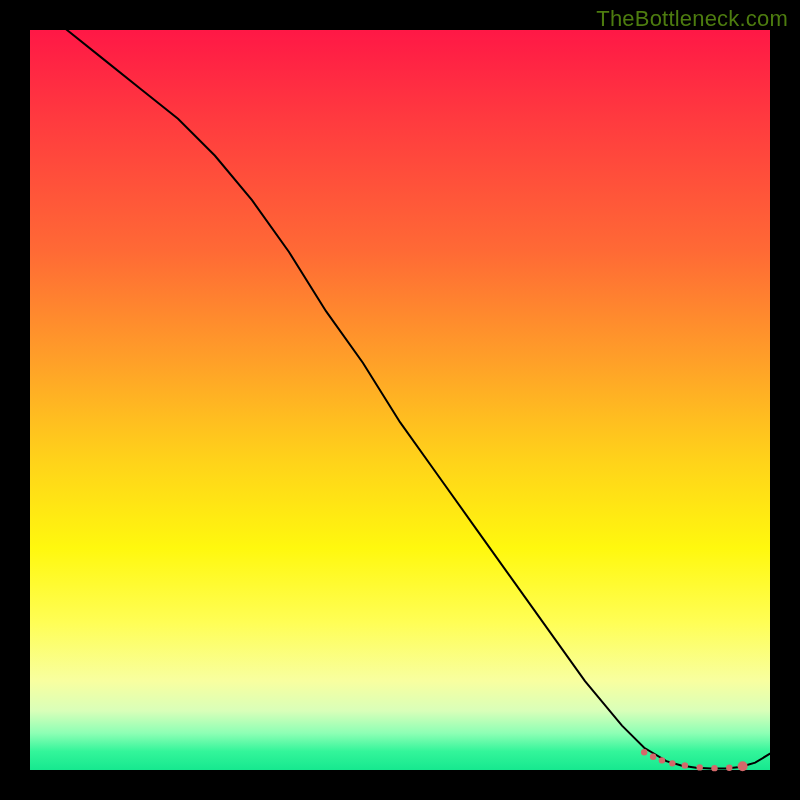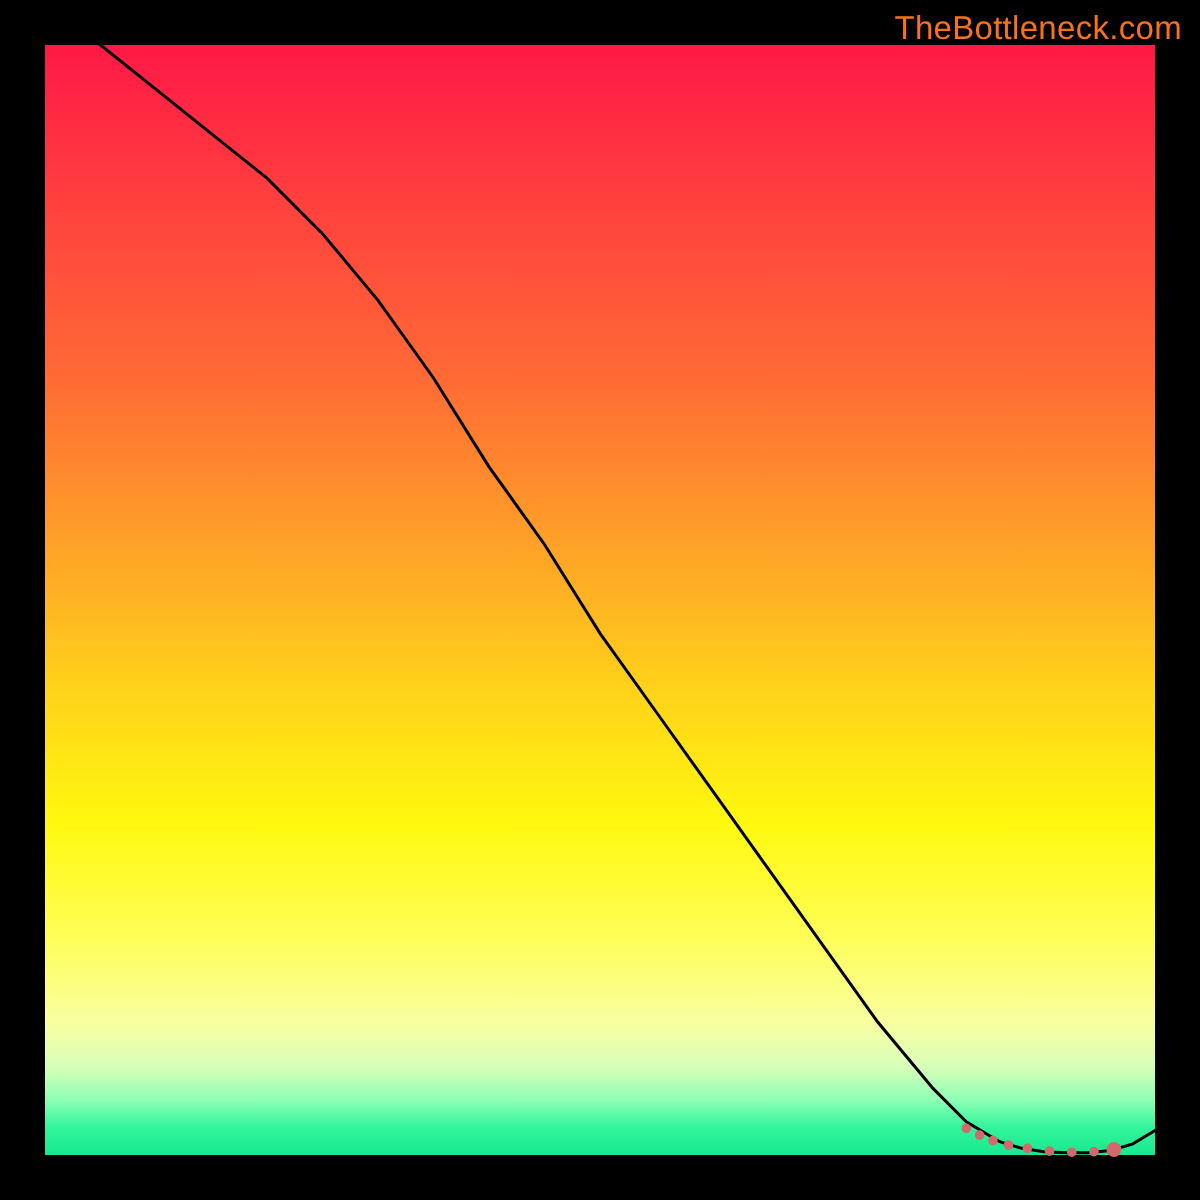--- a/index.html
+++ b/index.html
@@ -47,21 +47,21 @@
     left: 30px;
     top: 30px;
     width: 740px;
     height: 740px;
     overflow: visible;
   }
   .watermark {
     position: absolute;
     top: 6px;
     right: 12px;
-    color: #f97316;
+    color: #4d7c0f;
     font-size: 22px;
     letter-spacing: 0.2px;
     user-select: none;
   }
 </style>
 </head>
 <body>
 
 <div class="frame">
   <div class="plot"></div>

